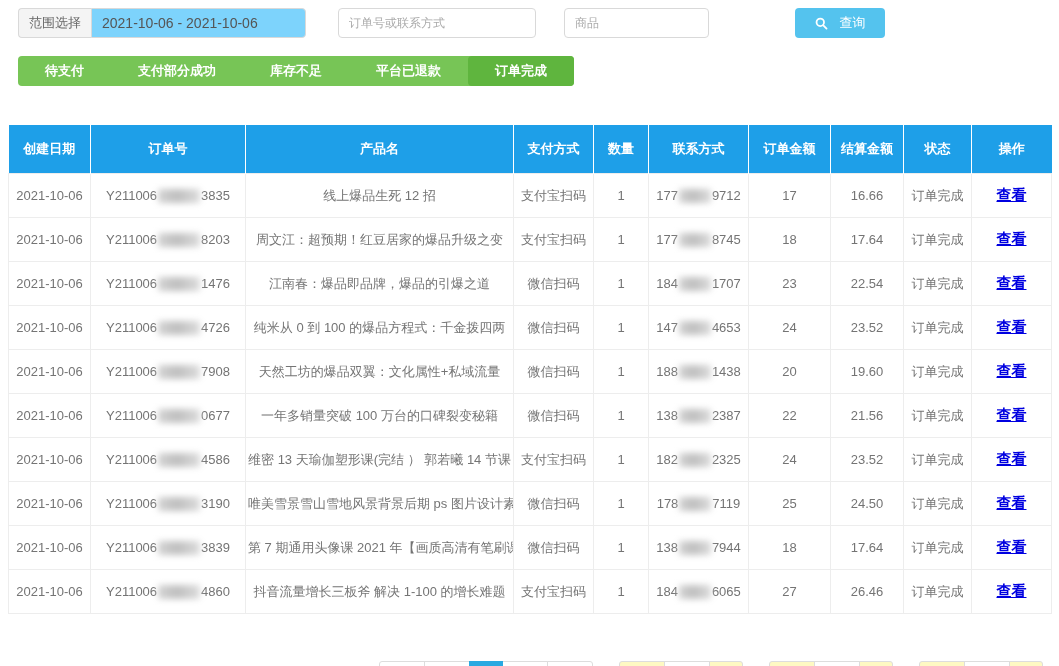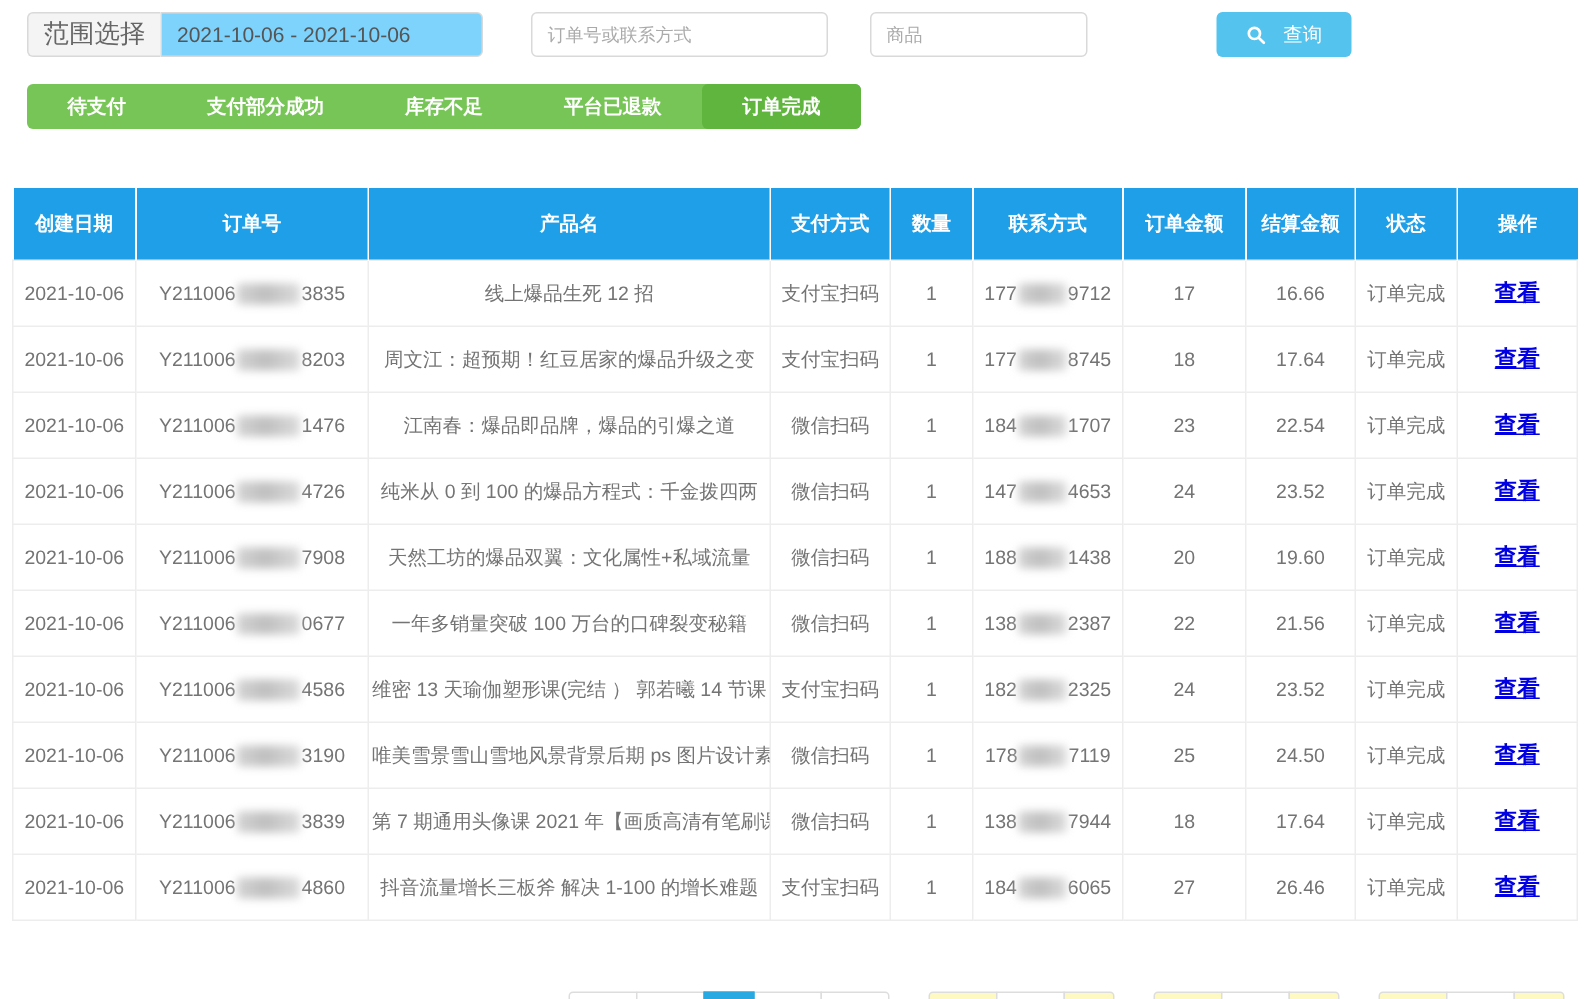--- a/index.html
+++ b/index.html
@@ -7,21 +7,21 @@
     width:1059px; height:666px; background:#fff; overflow:hidden;
     font-family:"Liberation Sans","DejaVu Sans",sans-serif;
     -webkit-font-smoothing:antialiased;
   }
   
   .filter-bar { display:flex; align-items:center; padding:8px 0 0 18px; }
   .input-group { display:flex; height:30px; margin-right:32px; }
   .addon {
     background:#f4f4f4; border:1px solid #d9d9d9; border-right:none;
     border-radius:4px 0 0 4px; padding:0 10px; line-height:28px;
-    font-size:17px; color:#666; white-space:nowrap;
+    font-size:13px; color:#666; white-space:nowrap;
   }
   input { outline:none; box-sizing:border-box; }
   .date-input {
     width:215px; height:30px; border:1px solid #d9d9d9; border-radius:0 4px 4px 0;
     padding:0 10px; font-size:14px; color:#555; background:#7dd3fc;
   }
   .text-input {
     height:30px; border:1px solid #d9d9d9; border-radius:4px;
     padding:0 10px; font-size:12px; color:#555;
   }

